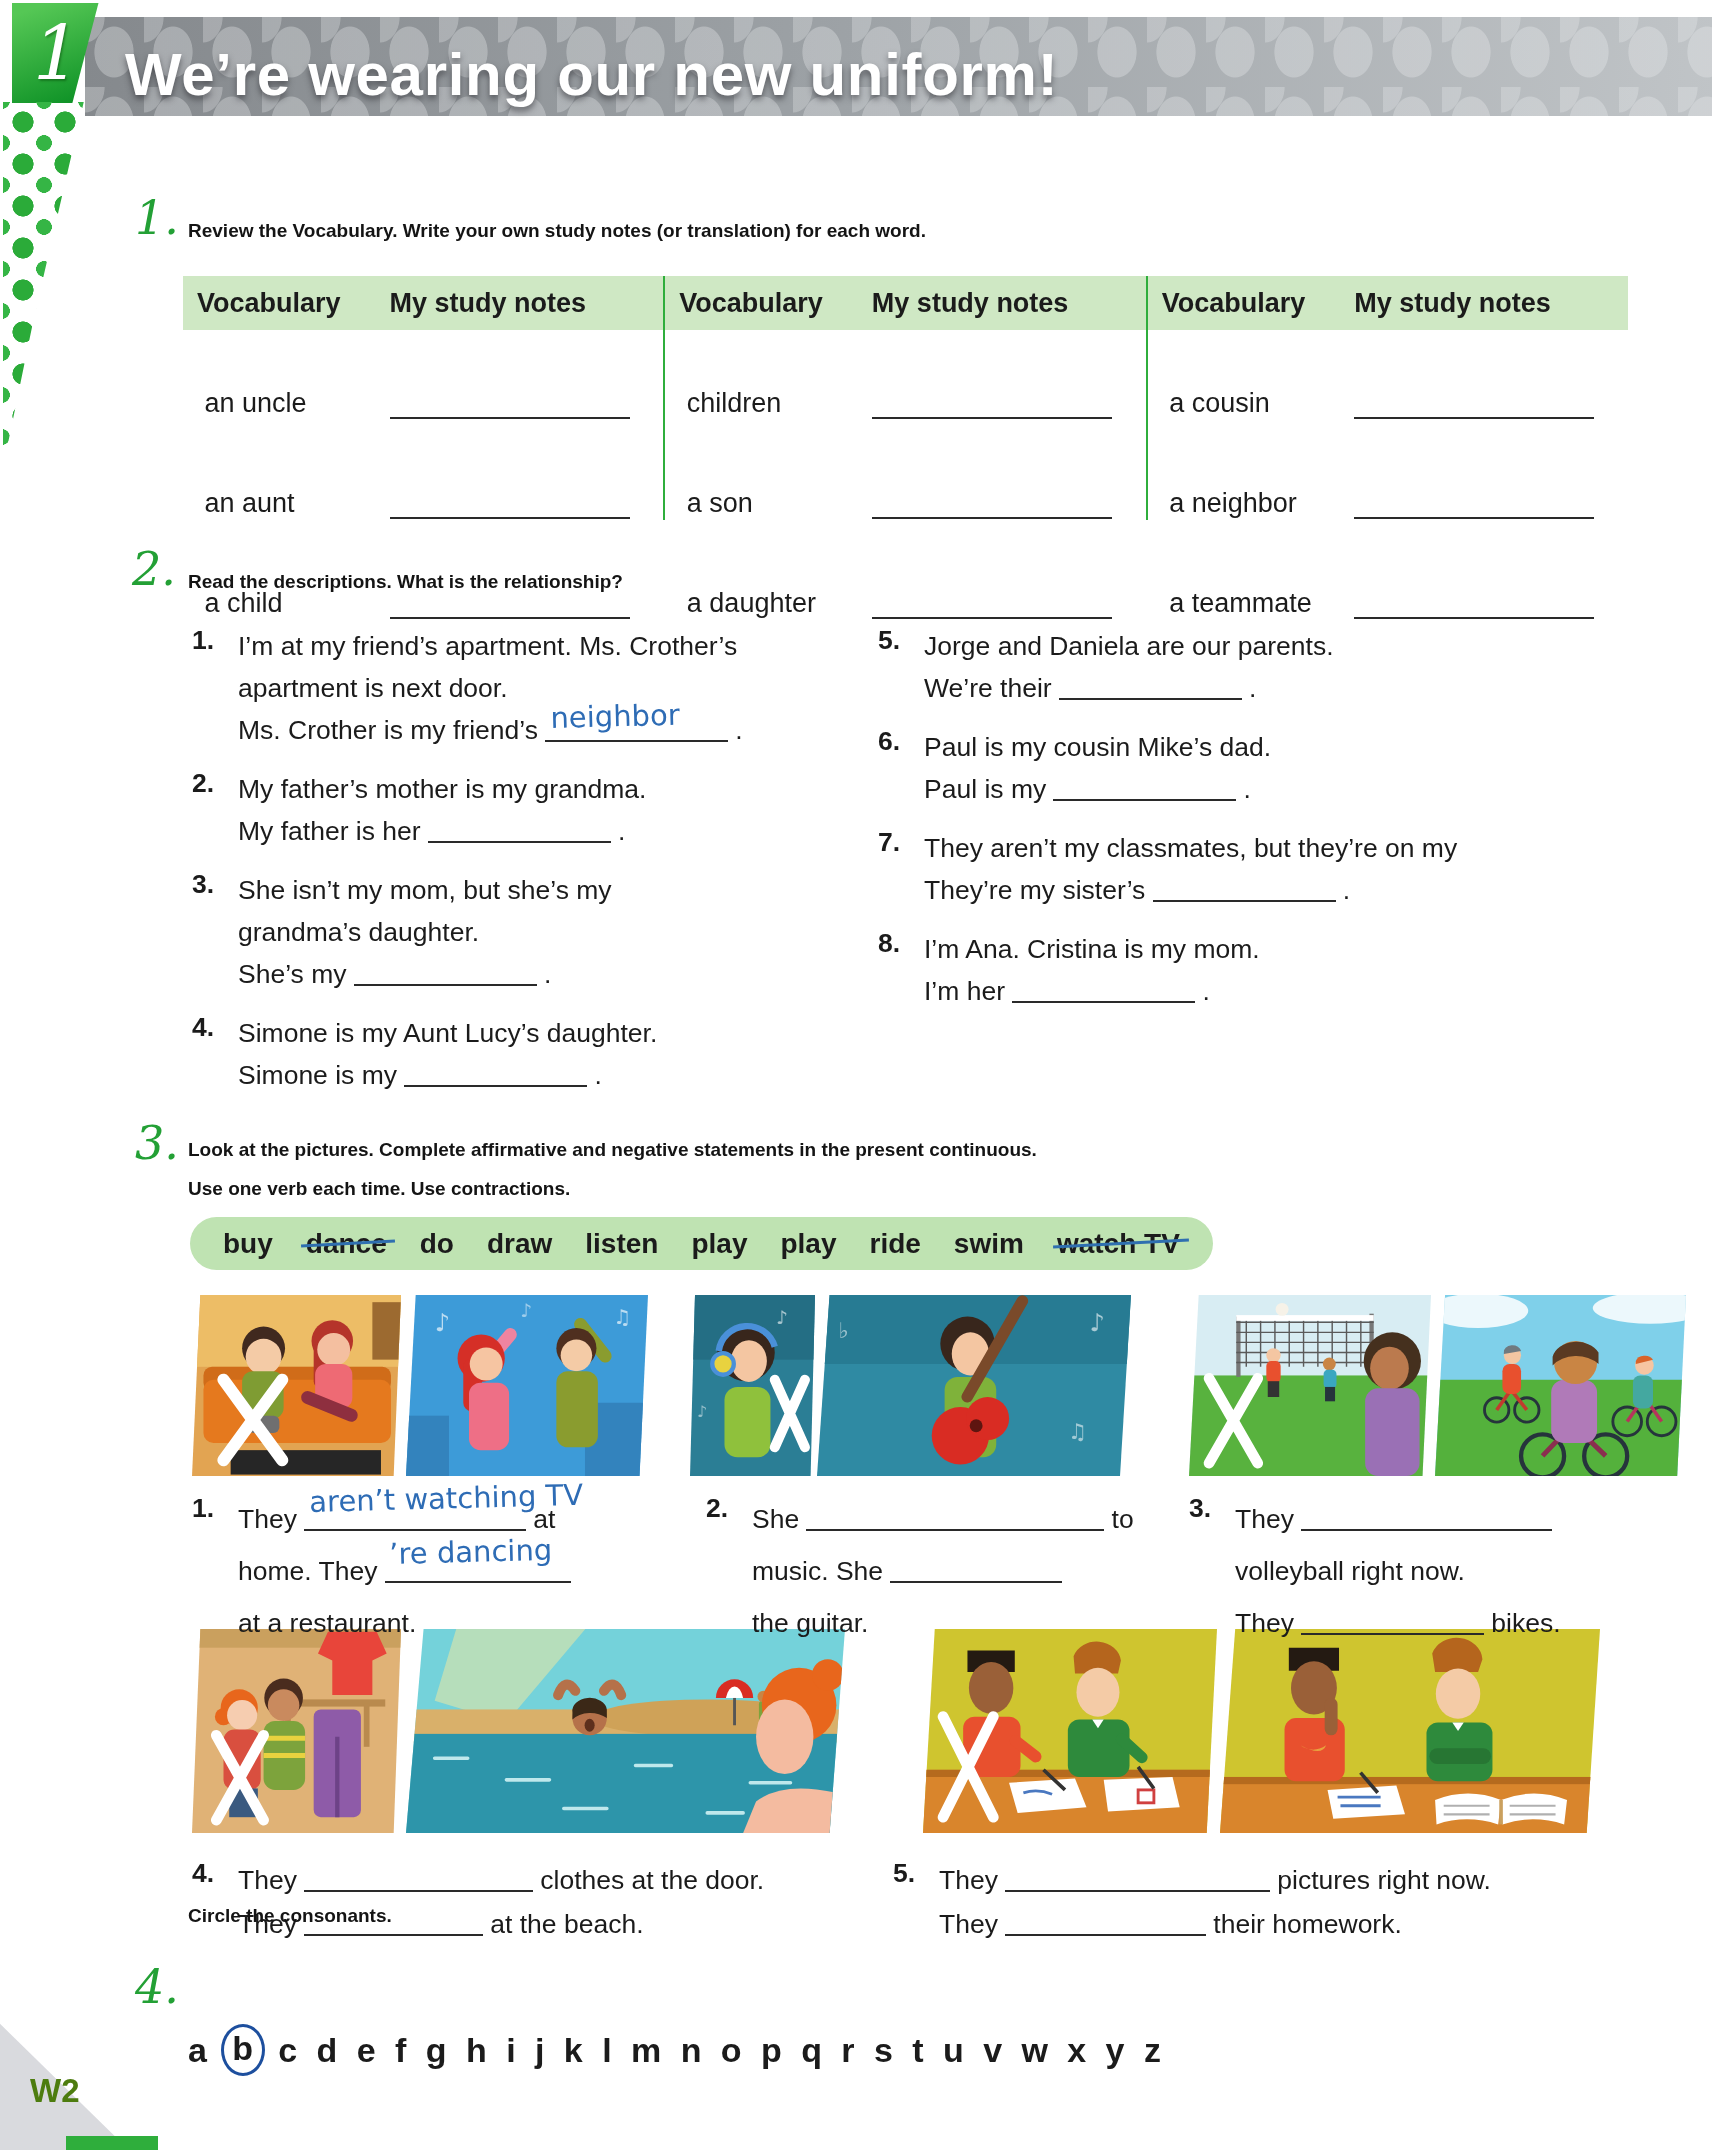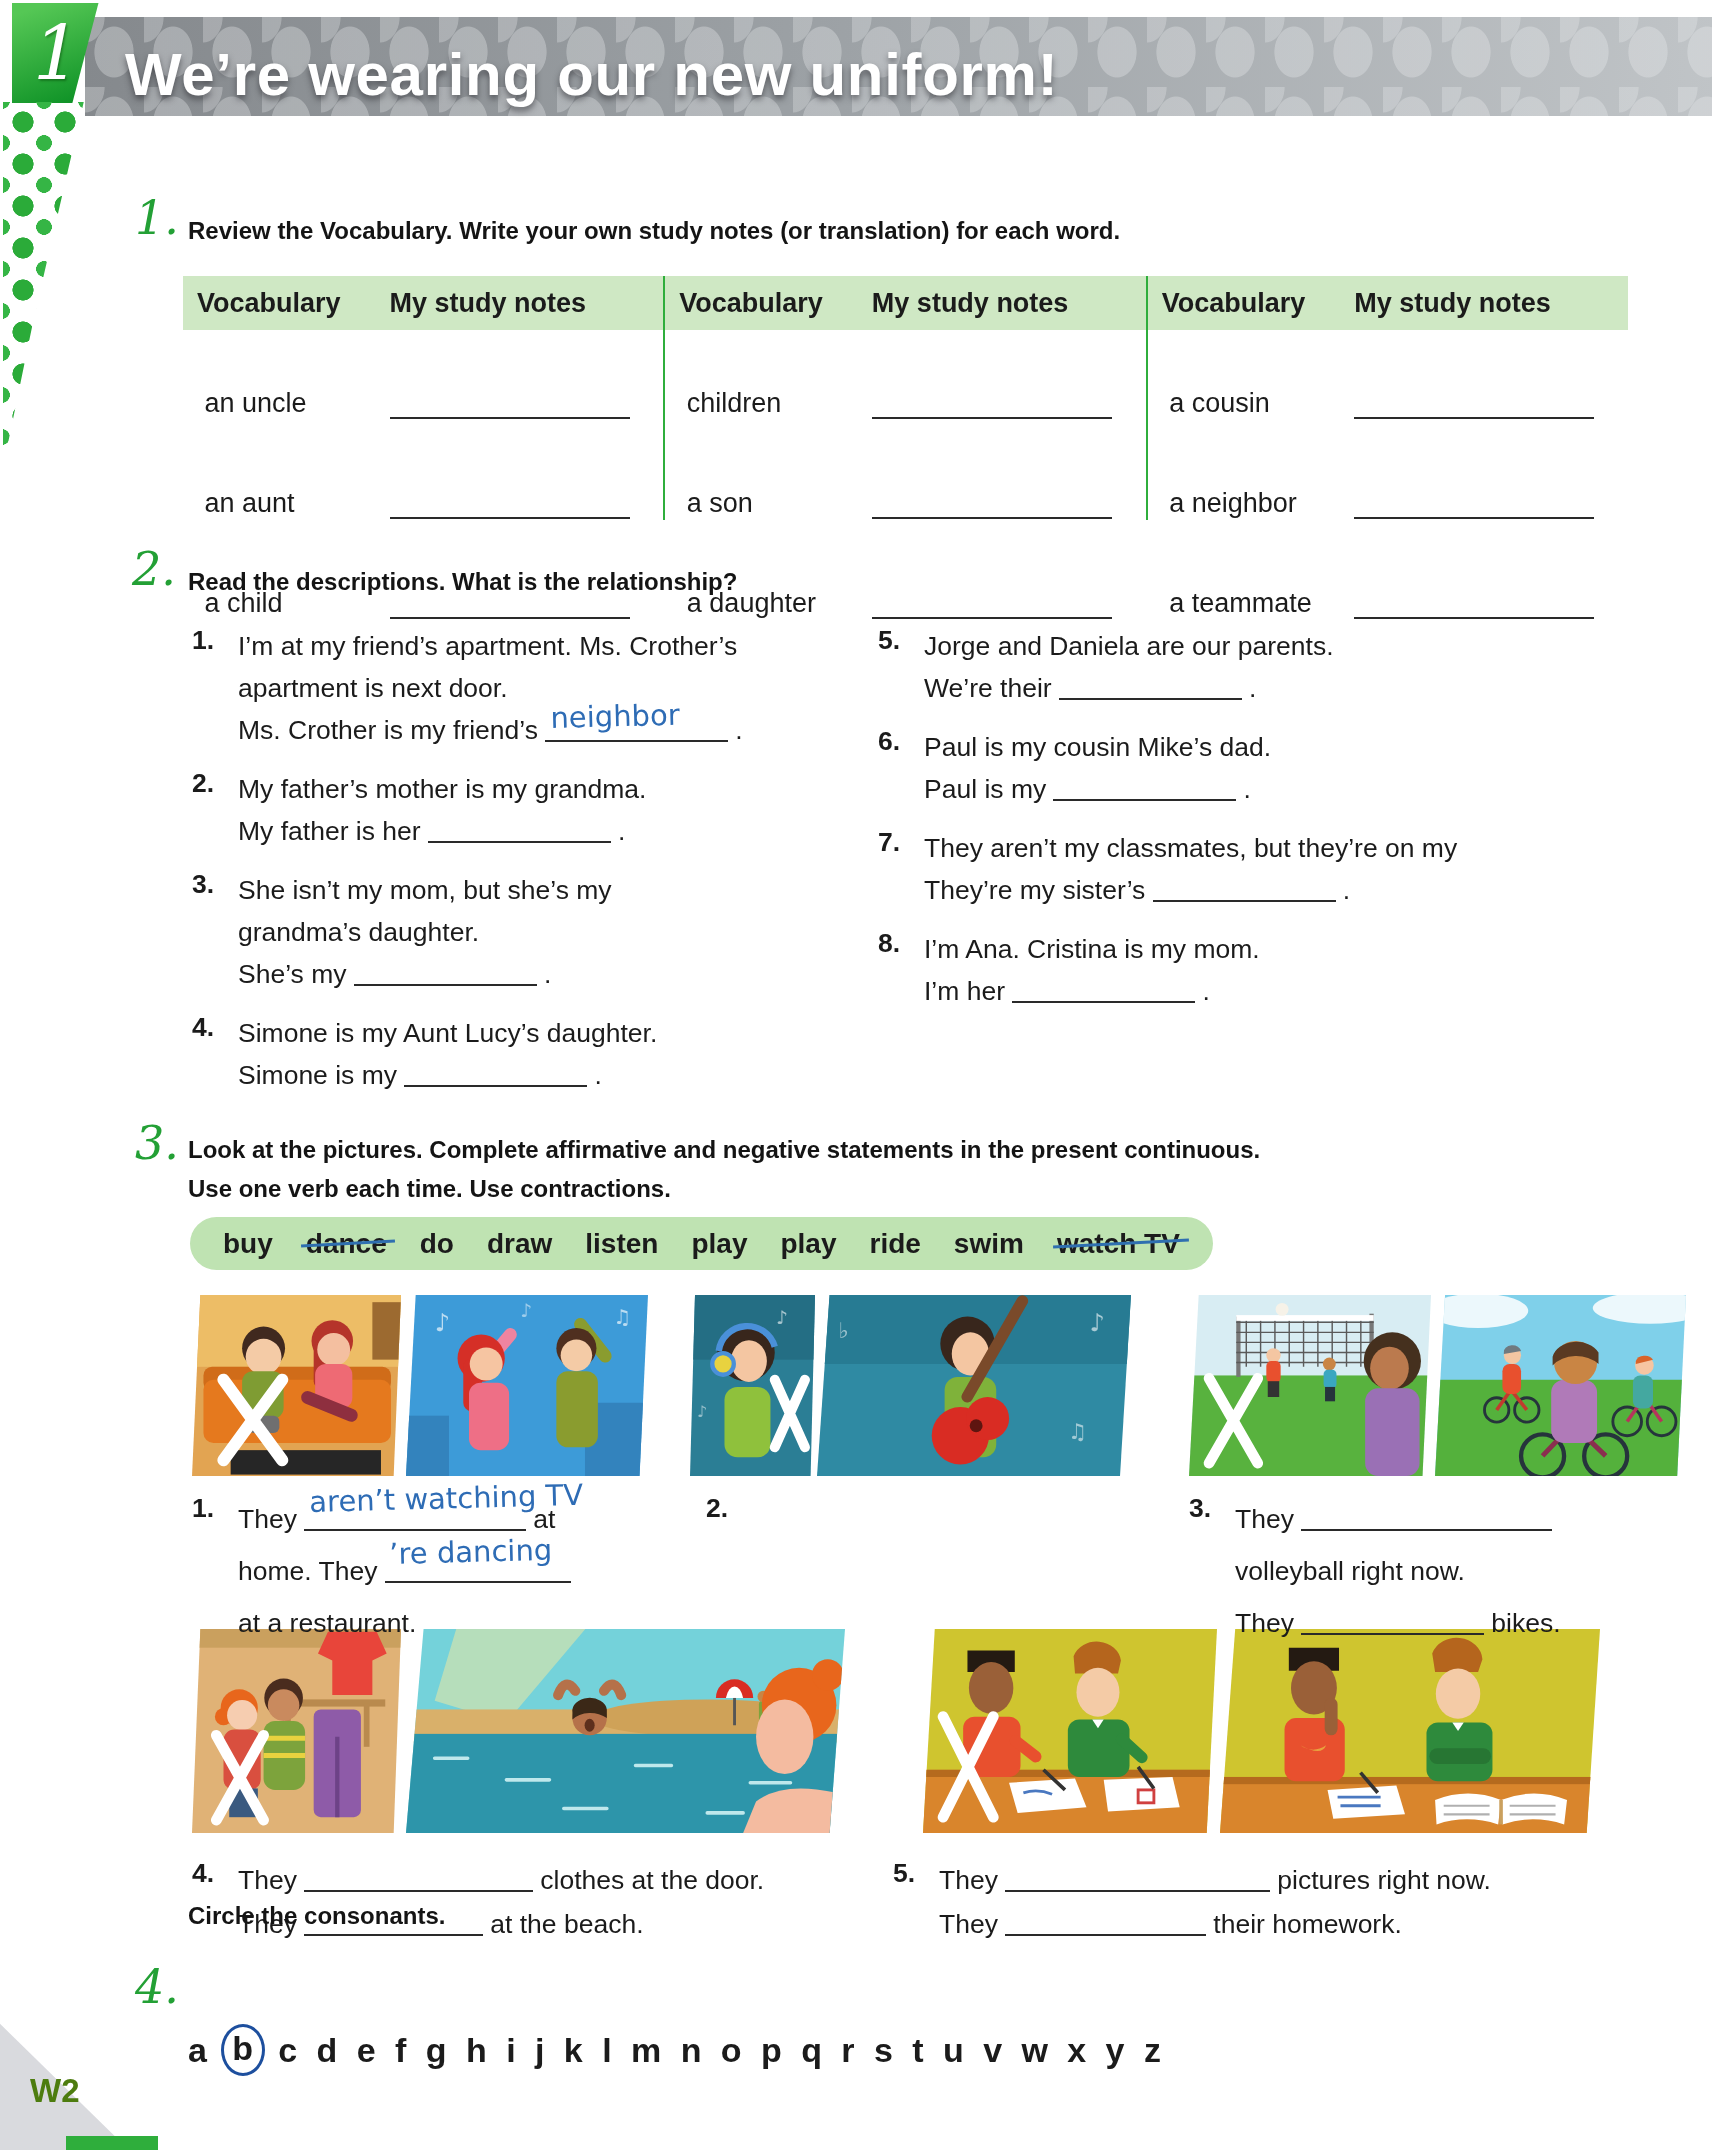--- a/index.html
+++ b/index.html
@@ -28,21 +28,21 @@
     clip-path:polygon(0 0,94% 0,36% 52%,0 88%);}
   .corner-wedge{position:absolute;left:0;top:1992px;width:130px;height:159px;background:#d9dade;
     clip-path:polygon(0 20%,100% 100%,0 100%);}
   .green-strip{position:absolute;left:66px;top:2136px;width:92px;height:14.3px;background:#2fae3c;}
   .page-num{position:absolute;left:30px;top:2072px;font-size:33px;font-weight:bold;color:#4d7c0f;}
 
   
   .ex-num{position:absolute;font-family:"DejaVu Serif",serif;font-style:italic;font-size:46px;
     color:#23a035;line-height:1;}
   .n1{left:135px;top:195px}.n2{left:132px;top:546px}.n3{left:135px;top:1120px}.n4{left:135px;top:1964px}
-  .instr{position:absolute;font-size:24px;font-weight:bold;color:#141414;line-height:39px;white-space:nowrap;}
+  .instr{position:absolute;font-size:19px;font-weight:bold;color:#141414;line-height:39px;white-space:nowrap;}
   .i1{left:188px;top:211px}.i2{left:188px;top:562px}.i3{left:188px;top:1130px;white-space:normal;width:1477px}
   .i4{left:188px;top:1896px}
 
   
   .vtable{position:absolute;left:183px;top:276px;width:1445px;height:244px;display:flex;font-size:27px;}
   .vgroup{flex:1;position:relative;}
   .vgroup + .vgroup{border-left:2.2px solid #2fae3c;}
   .vhead{height:54px;background:#cfe8c4;position:relative;}
   .vhead span{position:absolute;top:50%;transform:translateY(-50%);font-weight:bold;}
   .h-vocab{left:14px}.h-notes{left:43%}
@@ -474,20 +474,25 @@
         <div class="item-lines">
           <div class="line"><span>They</span><span class="blank" style="width: 222px;"><span class="answer">aren’t watching TV</span></span><span>at</span></div>
           <div class="line"><span>home. They</span><span class="blank" style="width: 186px;"><span class="answer">’re dancing</span></span></div>
           <div class="line"><span>at a restaurant.</span></div>
         </div>
       </div>
     </div>
   <div class="ex3-slot s2">
       <div class="item">
         <span class="item-num">2.</span>
+        <div class="item-lines">
+          <div class="line"><span>She</span><span class="blank" style="width: 298px;"></span><span>to</span></div>
+          <div class="line"><span>music. She</span><span class="blank" style="width: 172px;"></span></div>
+          <div class="line"><span>the guitar.</span></div>
+        </div>
       </div>
     </div>
   <div class="ex3-slot s3">
       <div class="item">
         <span class="item-num">3.</span>
         <div class="item-lines">
           <div class="line"><span>They</span><span class="blank" style="width: 251px;"></span></div>
           <div class="line"><span>volleyball right now.</span></div>
           <div class="line"><span>They</span><span class="blank" style="width: 183px;"></span><span>bikes.</span></div>
         </div>

